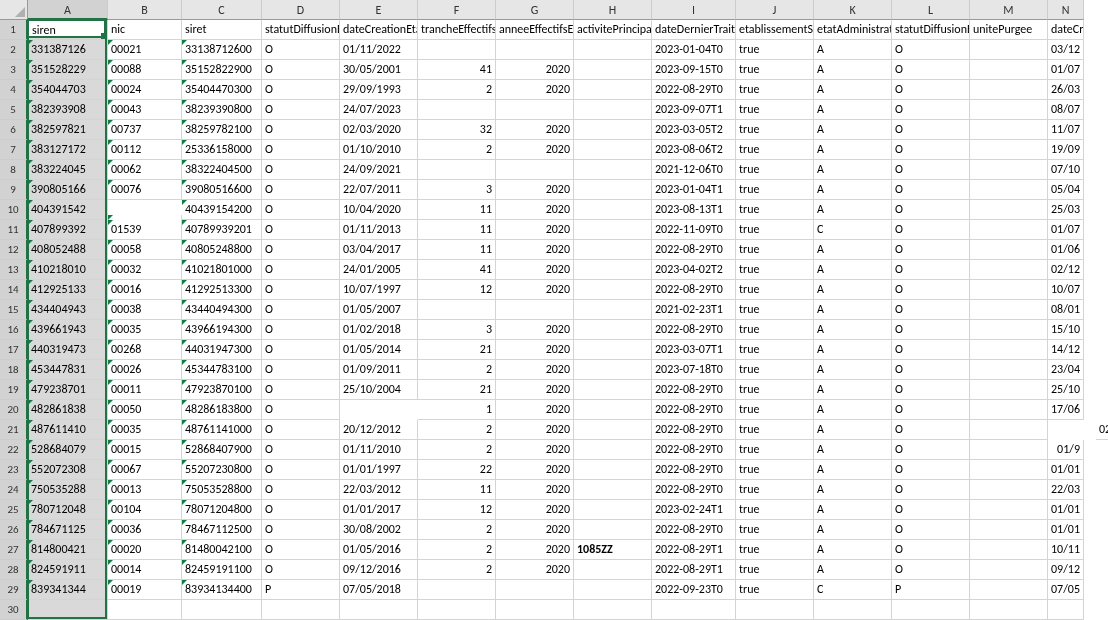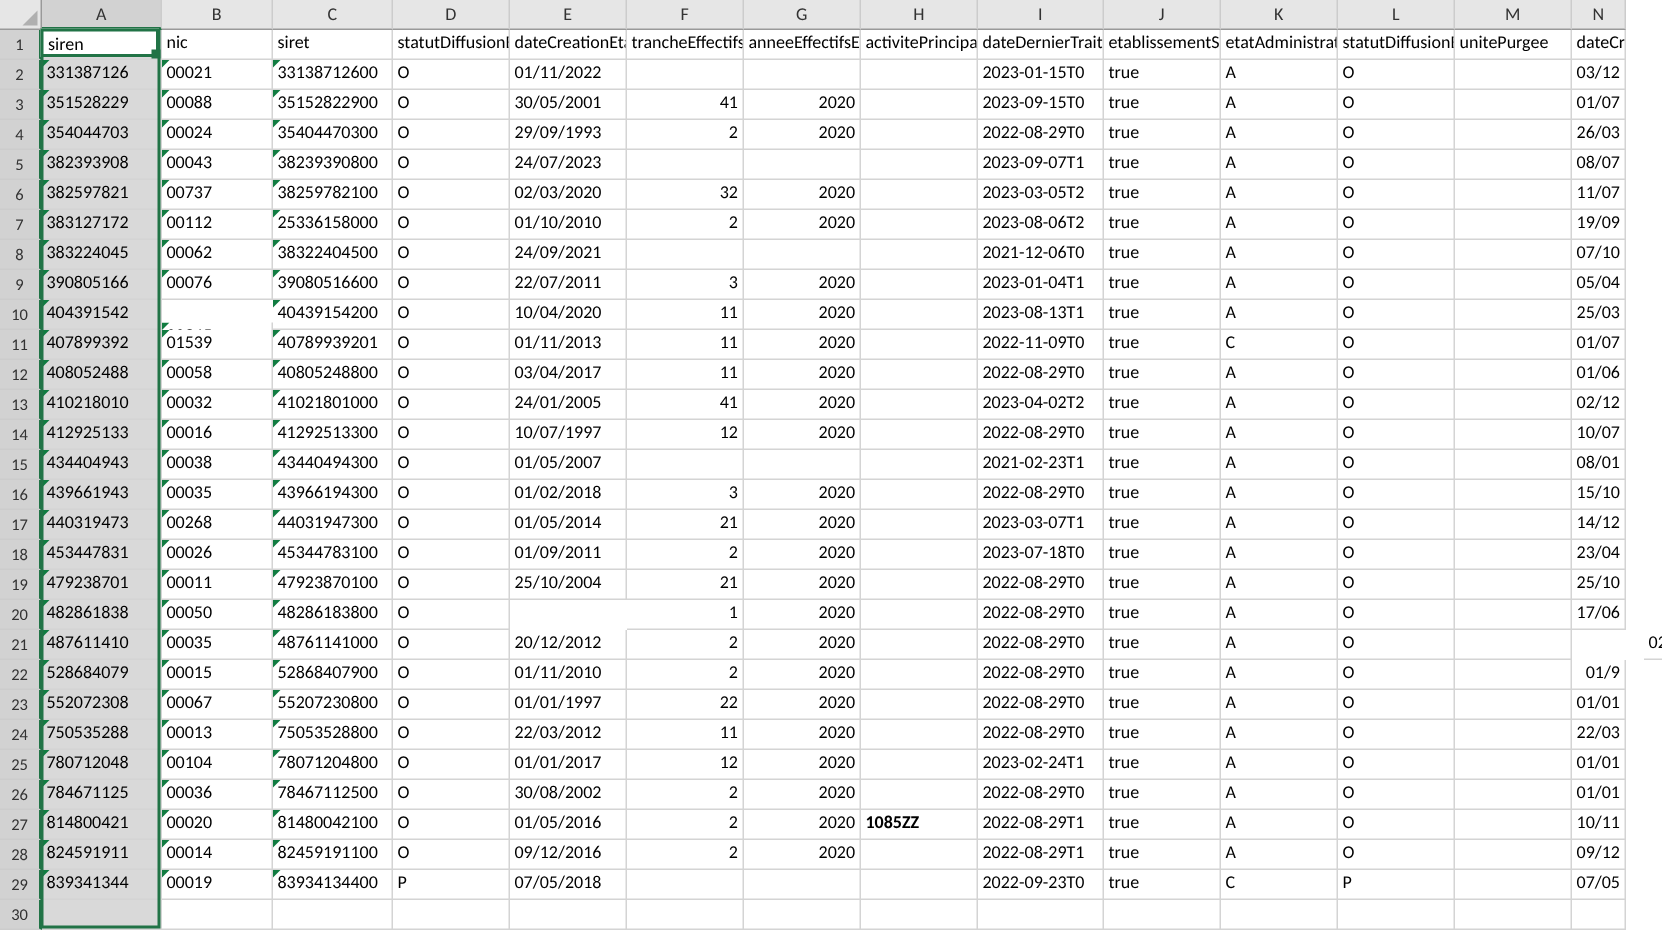--- a/index.html
+++ b/index.html
@@ -205,21 +205,21 @@
       </div>
       <div class="row">
         <div class="cell txt sel" style="width: 80px;"><span class="gtri"></span><span>331387126</span></div>
         <div class="cell txt" style="width: 74px;"><span class="gtri"></span><span>00021</span></div>
         <div class="cell txt" style="width: 80px;"><span class="gtri"></span><span>33138712600</span></div>
         <div class="cell txt" style="width: 78px;"><span>O</span></div>
         <div class="cell txt" style="width: 78px;"><span>01/11/2022</span></div>
         <div class="cell txt" style="width: 78px;"><span></span></div>
         <div class="cell txt" style="width: 78px;"><span></span></div>
         <div class="cell txt" style="width: 78px;"><span></span></div>
-        <div class="cell txt" style="width: 84px;"><span>2023-01-15T0</span></div>
+        <div class="cell txt" style="width: 84px;"><span>2023-01-04T0</span></div>
         <div class="cell txt" style="width: 78px;"><span>true</span></div>
         <div class="cell txt" style="width: 78px;"><span>A</span></div>
         <div class="cell txt" style="width: 78px;"><span>O</span></div>
         <div class="cell txt" style="width: 78px;"><span></span></div>
         <div class="cell num" style="width: 36px;"><span>03/12</span></div>
       </div>
       <div class="row">
         <div class="cell txt sel" style="width: 80px;"><span class="gtri"></span><span>351528229</span></div>
         <div class="cell txt" style="width: 74px;"><span class="gtri"></span><span>00088</span></div>
         <div class="cell txt" style="width: 80px;"><span class="gtri"></span><span>35152822900</span></div>

